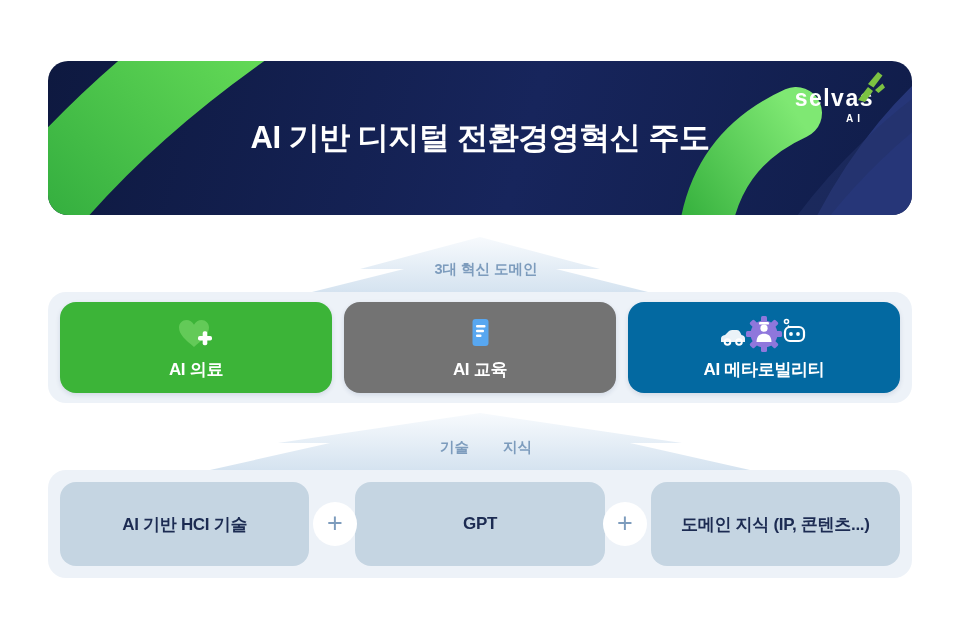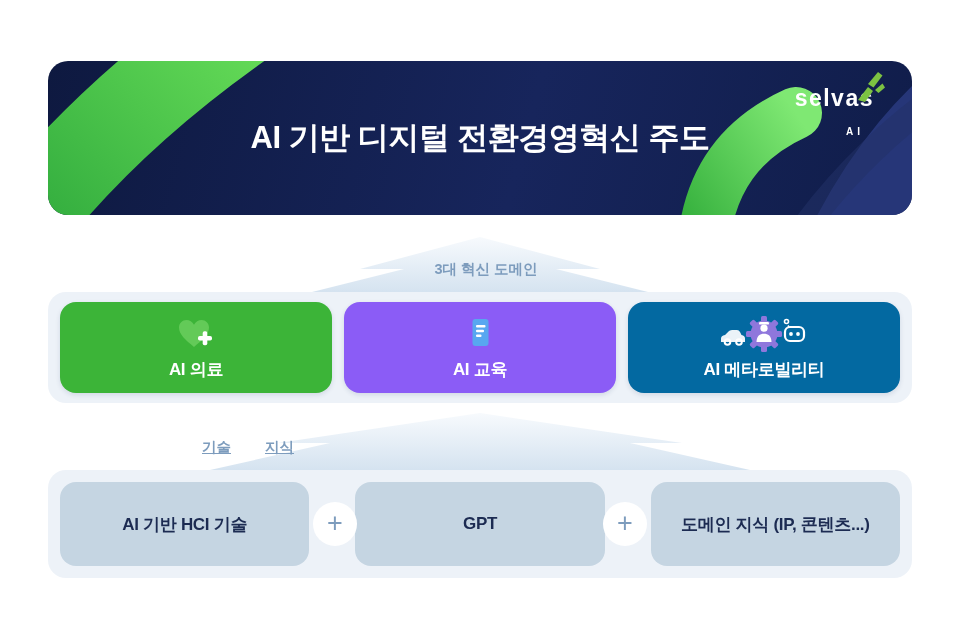--- a/index.html
+++ b/index.html
@@ -10,32 +10,32 @@
   .banner{position:absolute;left:48px;top:61px;width:864px;height:154px;
     border-radius:20px;background:linear-gradient(105deg,#0e1940 0%,#17255c 55%,#101d4a 100%);
     overflow:hidden;}
   .banner-art{position:absolute;inset:0;width:100%;height:100%;}
   .banner-title{position:absolute;inset:0;display:flex;align-items:center;justify-content:center;
     color:#fff;font-size:31px;letter-spacing:-0.5px;z-index:2;white-space:nowrap;}
   .banner-title .seg-bold{font-weight:800;}
   .banner-title .seg-light{font-weight:400;opacity:.96;margin-right:.28em;}
   .logo{position:absolute;top:26px;right:38px;z-index:3;text-align:right;color:#fff;}
   .logo-name{font-weight:700;font-size:23px;letter-spacing:1.5px;line-height:1;}
-  .logo-sub{font-size:10px;letter-spacing:4px;font-weight:700;margin-top:16px;margin-right:10px;}
+  .logo-sub{font-size:10px;letter-spacing:4px;font-weight:700;margin-top:3px;margin-right:10px;}
   .logo-mark{position:absolute;top:-17px;right:-12px;}
 
   
   .arrow{position:absolute;}
   .arrow svg{position:absolute;inset:0;width:100%;height:100%;}
   .arrow1{left:300px;top:237px;width:360px;height:55px;}
   .arrow2{left:190px;top:413px;width:580px;height:57px;}
   .arrow-label{position:absolute;left:12px;right:0;text-align:center;
     color:#7d9cbd;font-weight:700;font-size:14.5px;z-index:2;}
   .arrow1 .arrow-label{top:23px;}
-  .arrow2 .arrow-label{top:25px;display:flex;justify-content:flex-start;gap:34px;text-decoration:underline;}
+  .arrow2 .arrow-label{top:25px;display:flex;justify-content:center;gap:34px;}
 
   
   .panel{position:absolute;left:48px;width:864px;background:#edf2f8;border-radius:18px;
     display:flex;align-items:center;box-sizing:border-box;}
   .panel-domains{top:292px;height:111px;padding:10px 12px;gap:12px;}
   .panel-foundations{top:470px;height:108px;padding:12px;gap:46px;}
 
   .domain-box{flex:1;height:91px;border-radius:16px;display:flex;flex-direction:column;
     align-items:center;justify-content:center;gap:5px;color:#fff;
     box-shadow:0 2px 5px rgba(20,40,90,.12);}
@@ -108,21 +108,21 @@
       <span class="domain-icon">
         <svg width="42" height="36" viewBox="0 0 42 36" aria-hidden="true">
           <path d="M19 31 C10.5 24 4 18.6 4 11.6 C4 7.2 7.4 4 11.4 4 C14.7 4 17.3 6 19 8.8 C20.7 6 23.3 4 26.6 4 C30.6 4 34 7.2 34 11.6 C34 18.6 27.5 24 19 31 Z" fill="#63ca58"></path>
           <rect x="23" y="20" width="14" height="4.6" rx="1.8" fill="#ffffff"></rect>
           <rect x="27.7" y="15.3" width="4.6" height="14" rx="1.8" fill="#ffffff"></rect>
         </svg>
       </span>
       <span class="domain-label">AI 의료</span>
     </div>
 
-    <div class="domain-box" style="background: #8b5cf6;">
+    <div class="domain-box" style="background: #737373;">
       <span class="domain-icon">
         <svg width="40" height="36" viewBox="0 0 40 36" aria-hidden="true">
           <rect x="12.5" y="3" width="16" height="27" rx="3" fill="#58a7f0"></rect>
           <rect x="16" y="9" width="9.5" height="2.4" rx="1" fill="#ffffff"></rect>
           <rect x="16" y="13.8" width="8" height="2.4" rx="1" fill="#ffffff"></rect>
           <rect x="16" y="18.6" width="5.5" height="2.4" rx="1" fill="#ffffff"></rect>
         </svg>
       </span>
       <span class="domain-label">AI 교육</span>
     </div>

